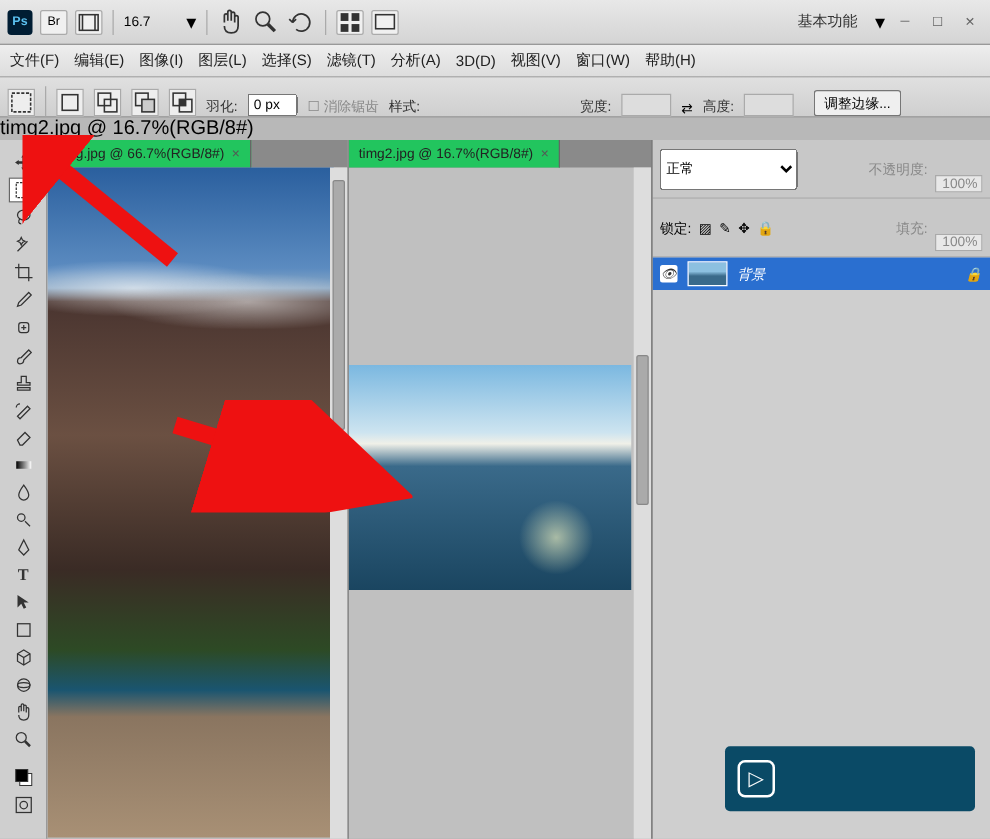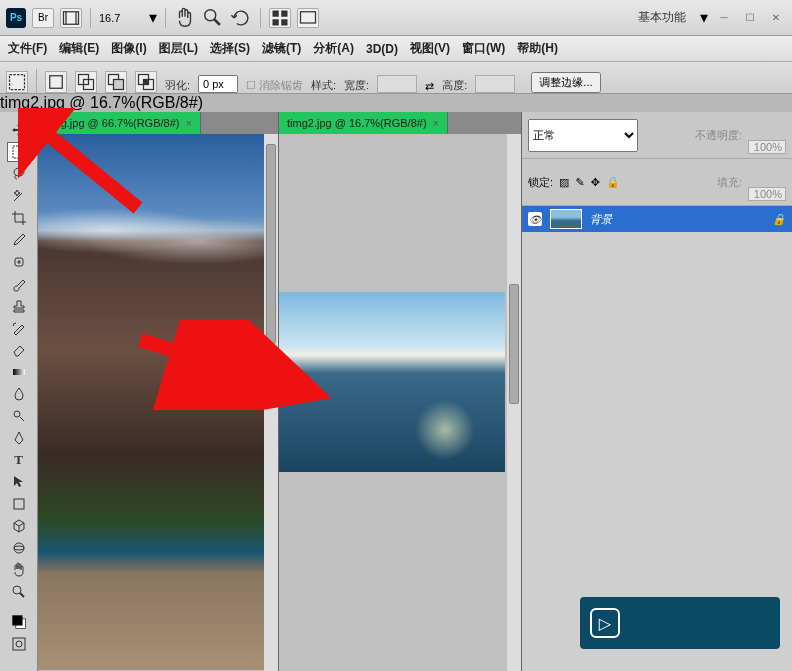--- a/index.html
+++ b/index.html
@@ -9,21 +9,21 @@
 .titlebar { height: 36px; background: linear-gradient(#e8e8e8, #d4d4d4); display: flex; align-items: center; padding: 0 6px; gap: 6px; border-bottom: 1px solid #999; }
 .titlebar .app-icon { width: 20px; height: 20px; background: #001d33; border-radius: 3px; display: flex; align-items: center; justify-content: center; color: #5bc1f0; font-size: 10px; font-weight: bold; }
 .titlebar .tb-btn { width: 22px; height: 20px; background: #f0f0f0; border: 1px solid #aaa; border-radius: 2px; display: flex; align-items: center; justify-content: center; font-size: 10px; }
 .titlebar .sep { width: 1px; height: 20px; background: #aaa; margin: 0 2px; }
 .titlebar .spacer { flex: 1; }
 .titlebar .workspace { font-size: 12px; color: #333; padding: 0 8px; }
 .titlebar .win-btn { width: 16px; height: 14px; display: flex; align-items: center; justify-content: center; font-size: 10px; color: #666; margin: 0 2px; }
 
 
 .menubar { height: 26px; background: linear-gradient(#eee, #ddd); display: flex; align-items: center; padding: 0 8px; gap: 12px; font-size: 12px; border-bottom: 1px solid #aaa; }
-.menubar span { color: #222; cursor: default; font-weight: bold; }
+.menubar span { color: #222; cursor: default; }
 
 
 .optionsbar { height: 32px; background: linear-gradient(#e0e0e0, #cfcfcf); display: flex; align-items: flex-end; padding: 0 6px; gap: 8px; font-size: 11px; border-bottom: 1px solid #999; }
 .optionsbar .opt-icon { width: 22px; height: 22px; border: 1px solid #aaa; background: #eee; display: flex; align-items: center; justify-content: center; }
 .optionsbar .sep2 { width: 1px; height: 24px; background: #aaa; }
 .optionsbar label { color: #333; }
 .optionsbar input[type=text] { width: 40px; height: 18px; font-size: 11px; padding: 0 3px; }
 .optionsbar .cb { display: flex; align-items: center; gap: 3px; color: #888; }
 
 
@@ -183,21 +183,21 @@
         <rect x="6" y="6" width="4" height="4" fill="#333"></rect>
       </svg>
     </div>
   <label>羽化:</label>
   <input type="text" value="0 px" style="">
   <div class="cb">
       <span>☐</span>
       <span>消除锯齿</span>
     </div>
   <label>样式:</label>
-  <label class="lbl" style="">宽度:</label>
+  <label class="lbl" style="margin-left:120px">宽度:</label>
   <span style="width:40px;height:18px;background:#ddd;border:1px solid #aaa;display:inline-block"></span>
   <span>⇄</span>
   <label class="lbl">高度:</label>
   <span style="width:40px;height:18px;background:#ddd;border:1px solid #aaa;display:inline-block"></span>
   <button style="margin-left:8px;font-size:11px;padding:1px 6px">调整边缘...</button>
 </div>
 
 <div class="tooltip-balloon">timg2.jpg @ 16.7%(RGB/8#)</div>
 
 <div class="main">

